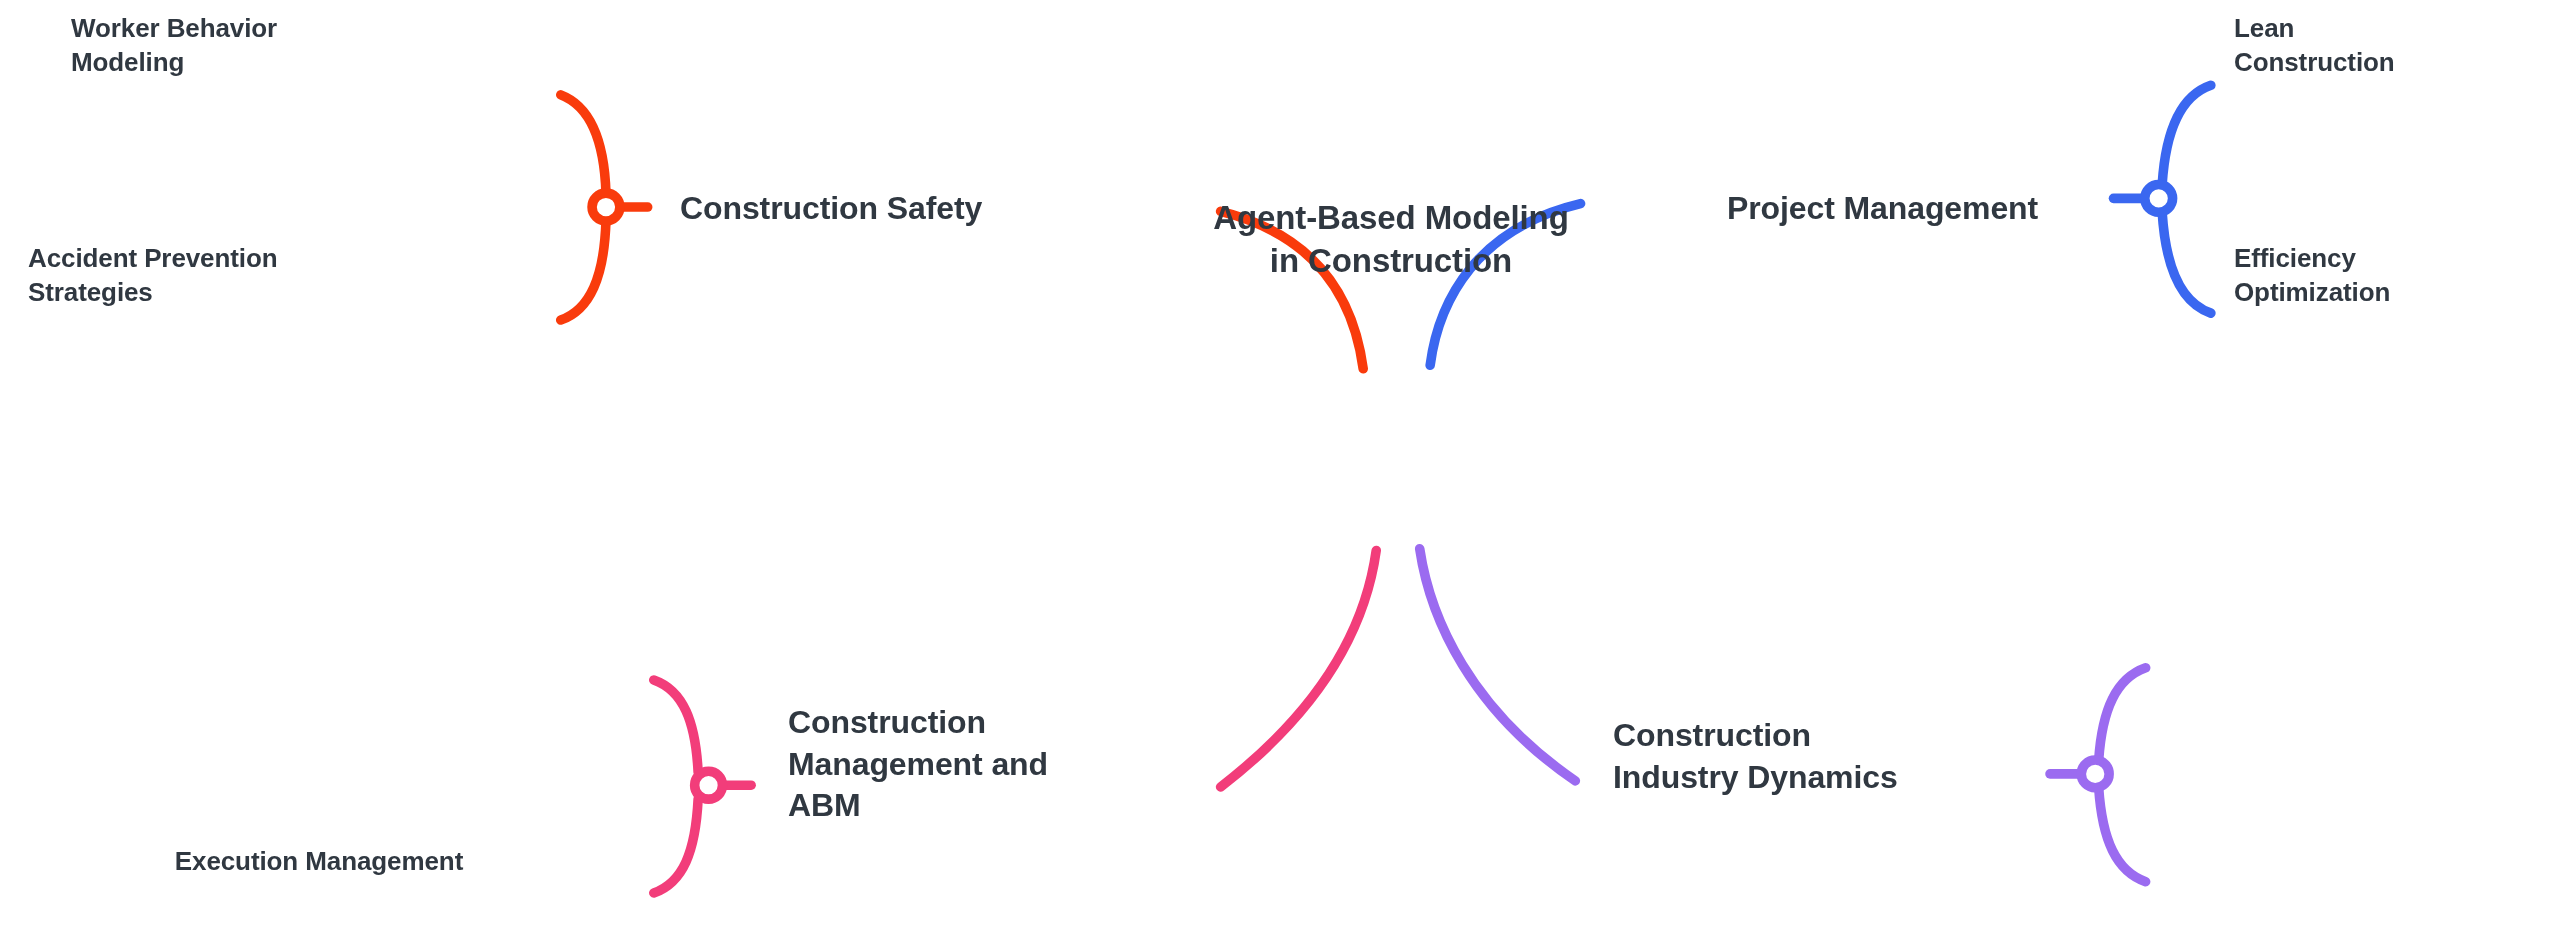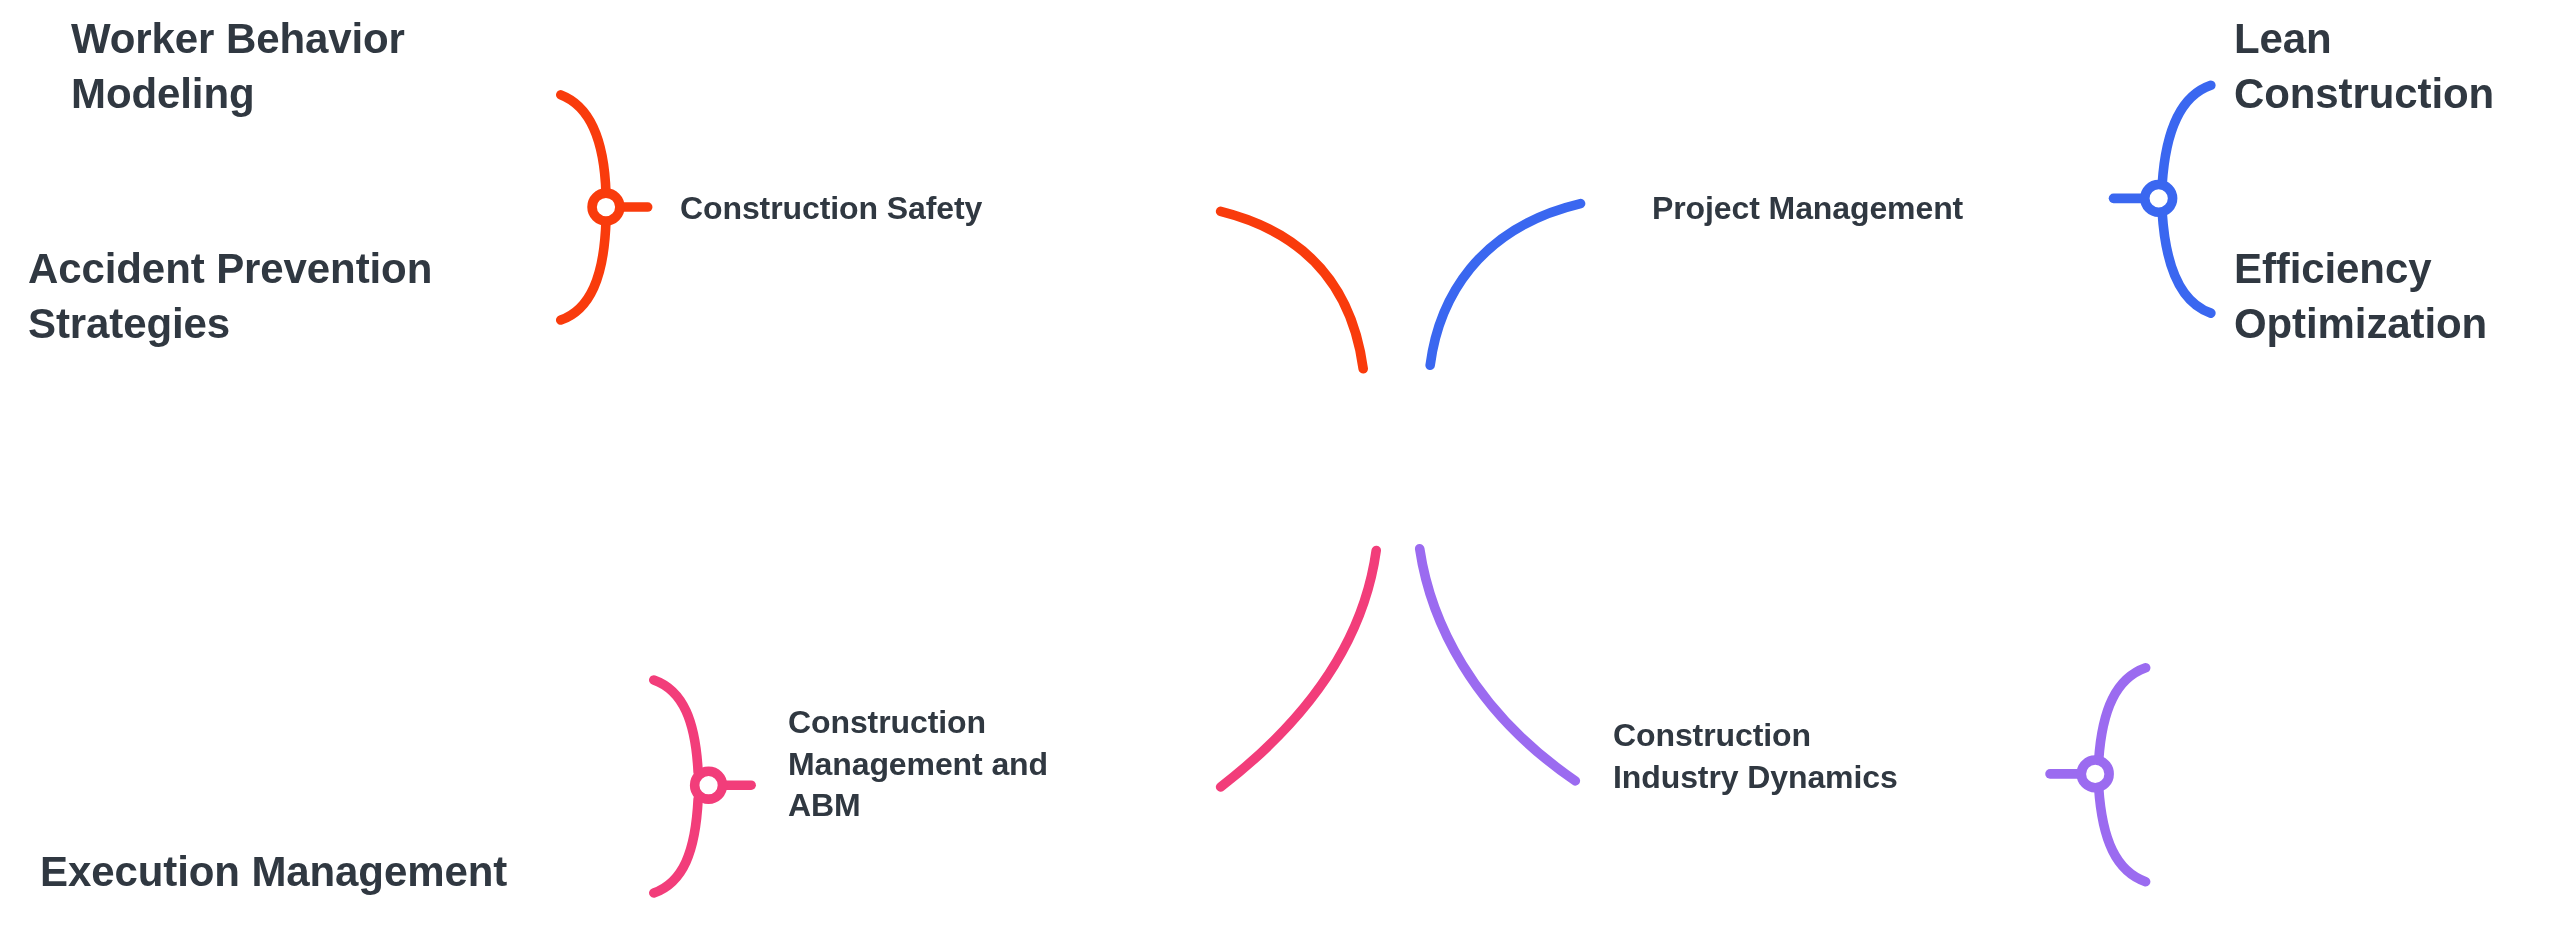--- a/index.html
+++ b/index.html
@@ -37,23 +37,23 @@
   }
   .lvl-center {
     font-size: 33px;
     text-align: center;
     font-weight: 700;
   }
   .lvl-branch {
     font-size: 32px;
   }
   .lvl-leaf {
-    font-size: 42px;
+    font-size: 26px;
   }
-  .align-right { text-align: left; }
+  .align-right { text-align: center; }
   .align-left  { text-align: left;  }
 </style>
 </head>
 <body>
 
 <div id="mindmap-root" style="background: rgb(255, 255, 255);">
 
   <svg id="connectors" viewBox="0 0 2963 1074" xmlns="http://www.w3.org/2000/svg">
 
     <g>
@@ -87,20 +87,22 @@
 
     <g>
       <path d="M 1633,631 C 1645,712 1692,816 1812,898" fill="none" stroke="#9B6BF0" stroke-width="11" stroke-linecap="round"></path>
       <path d="M 2358,890 L 2393,890" fill="none" stroke="#9B6BF0" stroke-width="11" stroke-linecap="round"></path>
       <path d="M 2414,874 C 2418,816 2434,780 2468,768" fill="none" stroke="#9B6BF0" stroke-width="11" stroke-linecap="round"></path>
       <path d="M 2414,906 C 2418,966 2434,1002 2468,1014" fill="none" stroke="#9B6BF0" stroke-width="11" stroke-linecap="round"></path>
       <circle cx="2410" cy="890" r="16" fill="#FFFFFF" stroke="#9B6BF0" stroke-width="11"></circle>
     </g>
   </svg>
 
+  <div class="node-label lvl-center" style="left: 1130px; top: 197px; width: 522px; color: rgb(48, 56, 65);">Agent-Based Modeling
+in Construction</div>
 
   <div class="node-label lvl-leaf align-left" style="left: 71px; top: 12px; width: 374px; color: rgb(48, 56, 65);">Worker Behavior
 Modeling</div>
 
   <div class="node-label lvl-leaf align-left" style="left: 28px; top: 242px; width: 409px; color: rgb(48, 56, 65);">Accident Prevention
 Strategies</div>
 
   <div class="node-label lvl-branch align-left" style="left: 680px; top: 188px; width: 400px; color: rgb(48, 56, 65);">Construction Safety</div>
 
   <div class="node-label lvl-branch align-right" style="left: 1652px; top: 188px; width: 461px; color: rgb(48, 56, 65);">Project Management</div>

